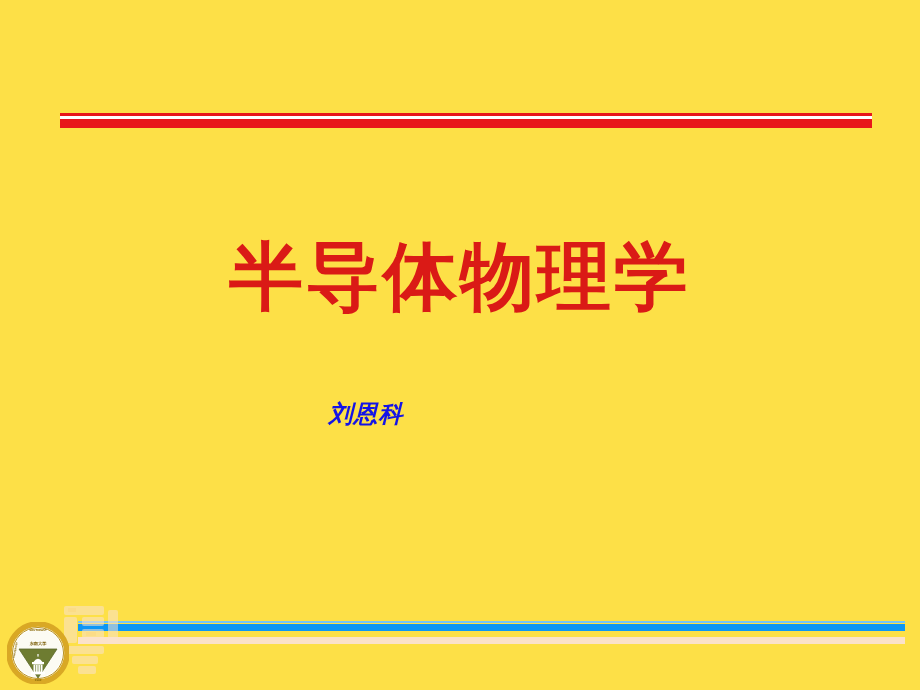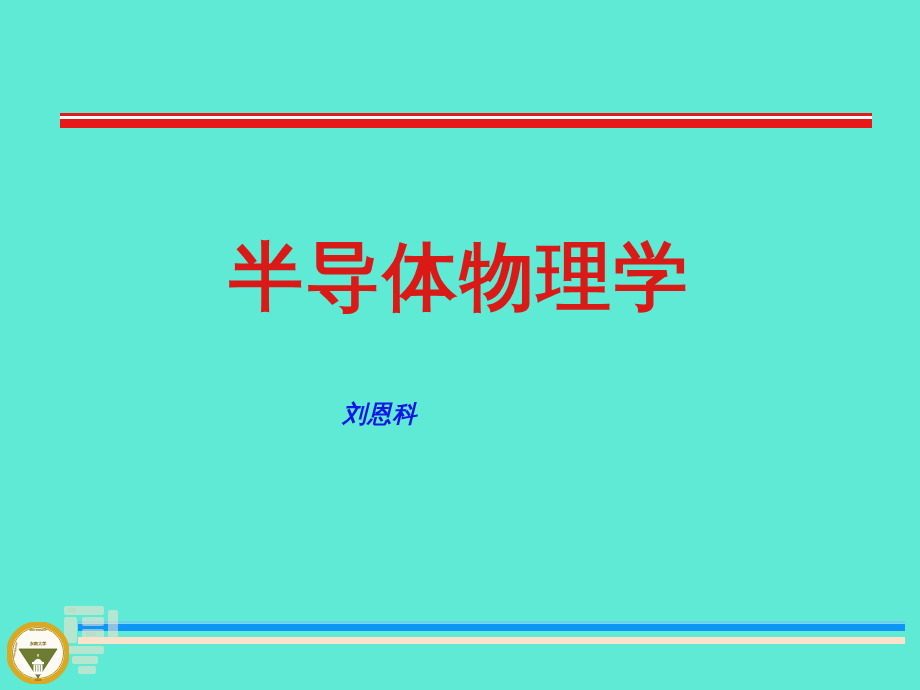--- a/index.html
+++ b/index.html
@@ -4,21 +4,21 @@
 <style>
   html, body {
     margin: 0;
     padding: 0;
     background: #ffffff;
   }
   .slide {
     position: relative;
     width: 920px;
     height: 690px;
-    background: #5eead4;
+    background: #fde047;
     overflow: hidden;
     font-family: "Liberation Sans", sans-serif;
   }
 
   
   .top-rule {
     position: absolute;
     left: 60px;
     width: 812px;
   }
@@ -53,21 +53,21 @@
     font-weight: 700;
     font-size: 74px;
     line-height: 1.05;
     letter-spacing: 3px;
     white-space: nowrap;
   }
 
   
   .author-block {
     position: absolute;
-    left: 14px;
+    left: 0;
     top: 398px;
     width: 732px;
     text-align: center;
   }
   .author-name {
     display: inline-block;
     color: #1414E6;
     font-family: "DejaVu Serif", "Liberation Serif", serif;
     font-style: italic;
     font-weight: 700;

